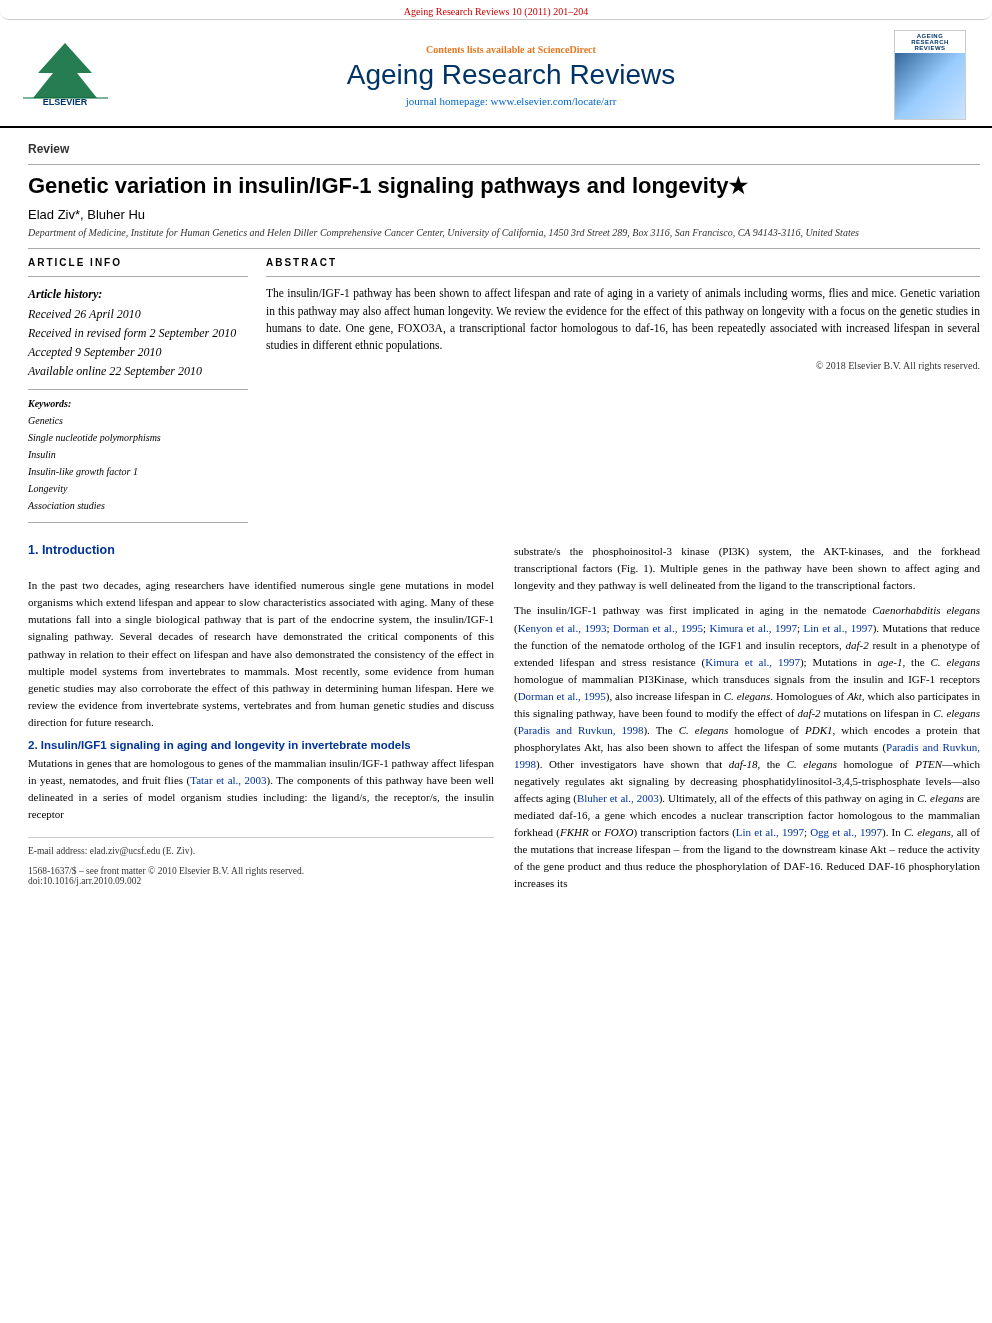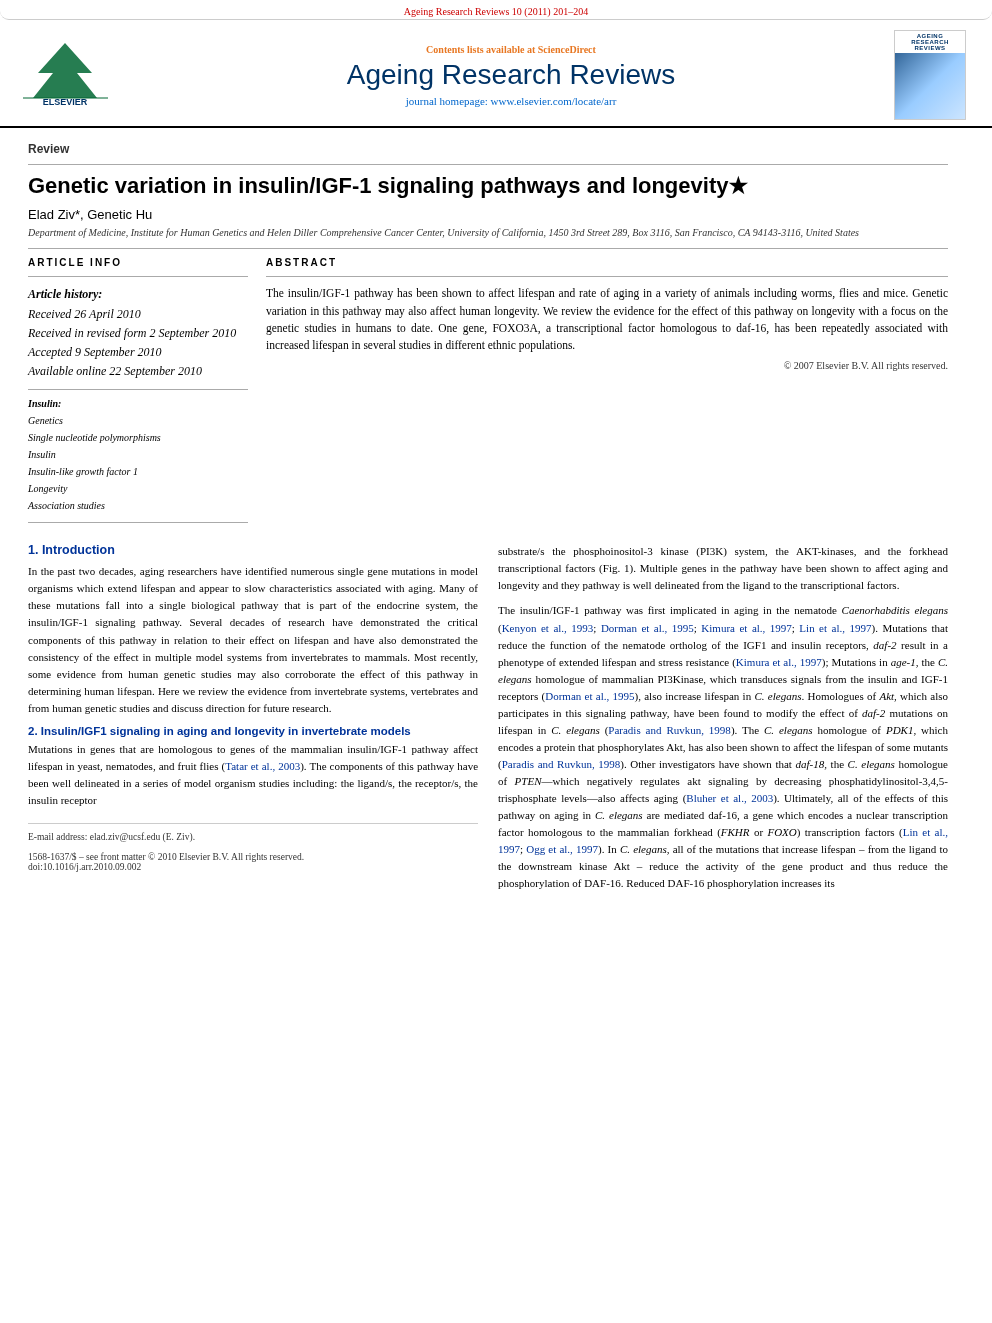--- a/index.html
+++ b/index.html
@@ -103,21 +103,21 @@
       letter-spacing: 0.5px;
     }
     .journal-cover-img-area {
       width: 100%;
       flex: 1;
       background: linear-gradient(135deg, #336699 0%, #99ccff 50%, #cce5ff 100%);
     }
 
     
     .article-content {
-      padding: 14px 44px 14px 28px;
+      padding: 14px 12px 14px 28px;
     }
 
     
     .article-type {
       font-size: 12px;
       font-weight: bold;
       color: #333;
       margin-bottom: 4px;
       font-family: Arial, sans-serif;
     }
@@ -226,21 +226,21 @@
     }
     .body-col-right {
       flex: 1;
     }
 
     
     .section-title {
       font-size: 12.5px;
       font-weight: bold;
       color: #003399;
-      margin-bottom: 6px;
+      margin-bottom: 20px;
       font-family: Arial, sans-serif;
     }
     .subsection-title {
       font-size: 11.5px;
       font-weight: bold;
       color: #003399;
       margin-top: 8px;
       margin-bottom: 4px;
       font-family: Arial, sans-serif;
     }
@@ -322,58 +322,58 @@
   </div>
 
   <div class="article-content">
 
     <div class="article-type">Review</div>
 
     <hr class="thin-divider">
 
     <div class="article-title">Genetic variation in insulin/IGF-1 signaling pathways and longevity★</div>
 
-    <div class="article-authors">Elad Ziv*, Genetic Hu</div>
+    <div class="article-authors">Elad Ziv*, Bluher Hu</div>
 
     <div class="affiliation">Department of Medicine, Institute for Human Genetics and Helen Diller Comprehensive Cancer Center, University of California, 1450 3rd Street 289, Box 3116, San Francisco, CA 94143-3116, United States</div>
 
     <hr class="thin-divider">
 
     <div class="two-col">
 
       <div class="col-left">
         <div class="section-header">ARTICLE  INFO</div>
         <hr class="thin-divider">
         <div class="article-history">
           <span class="history-label">Article history:</span><br>
           <span>Received 26 April 2010</span><br>
           <span>Received in revised form 2 September 2010</span><br>
           <span>Accepted 9 September 2010</span><br>
           <span>Available online 22 September 2010</span>
         </div>
         <hr class="thin-divider">
-        <div class="keywords-label">Insulin:</div>
+        <div class="keywords-label">Keywords:</div>
         <div class="keywords-list">
           <span>Genetics</span><br>
           <span>Single nucleotide polymorphisms</span><br>
           <span>Insulin</span><br>
           <span>Insulin-like growth factor 1</span><br>
           <span>Longevity</span><br>
           <span>Association studies</span>
         </div>
         <hr class="thin-divider">
       </div>
 
       <div class="col-right">
         <div class="section-header">ABSTRACT</div>
         <hr class="thin-divider">
         <div class="abstract-text">
           <span>The insulin/IGF-1 pathway has been shown to affect lifespan and rate of aging in a variety of animals including worms, flies and mice. Genetic variation in this pathway may also affect human longevity. We review the evidence for the effect of this pathway on longevity with a focus on the genetic studies in humans to date. One gene, FOXO3A, a transcriptional factor homologous to daf-16, has been repeatedly associated with increased lifespan in several studies in different ethnic populations.</span>
         </div>
-        <div class="copyright-line">© 2007 Elsevier B.V. All rights reserved.</div>
+        <div class="copyright-line">© 2018 Elsevier B.V. All rights reserved.</div>
       </div>
     </div>
 
     <div class="body-two-col">
 
       <div class="body-col-left">
 
         <div class="section-title">1.  Introduction</div>
         <div class="body-para">
           In the past two decades, aging researchers have identified numerous single gene mutations in model organisms which extend lifespan and appear to slow characteristics associated with aging. Many of these mutations fall into a single biological pathway that is part of the endocrine system, the insulin/IGF-1 signaling pathway. Several decades of research have demonstrated the critical components of this pathway in relation to their effect on lifespan and have also demonstrated the consistency of the effect in multiple model systems from invertebrates to mammals. Most recently, some evidence from human genetic studies may also corroborate the effect of this pathway in determining human lifespan. Here we review the evidence from invertebrate systems, vertebrates and from human genetic studies and discuss direction for future research.

